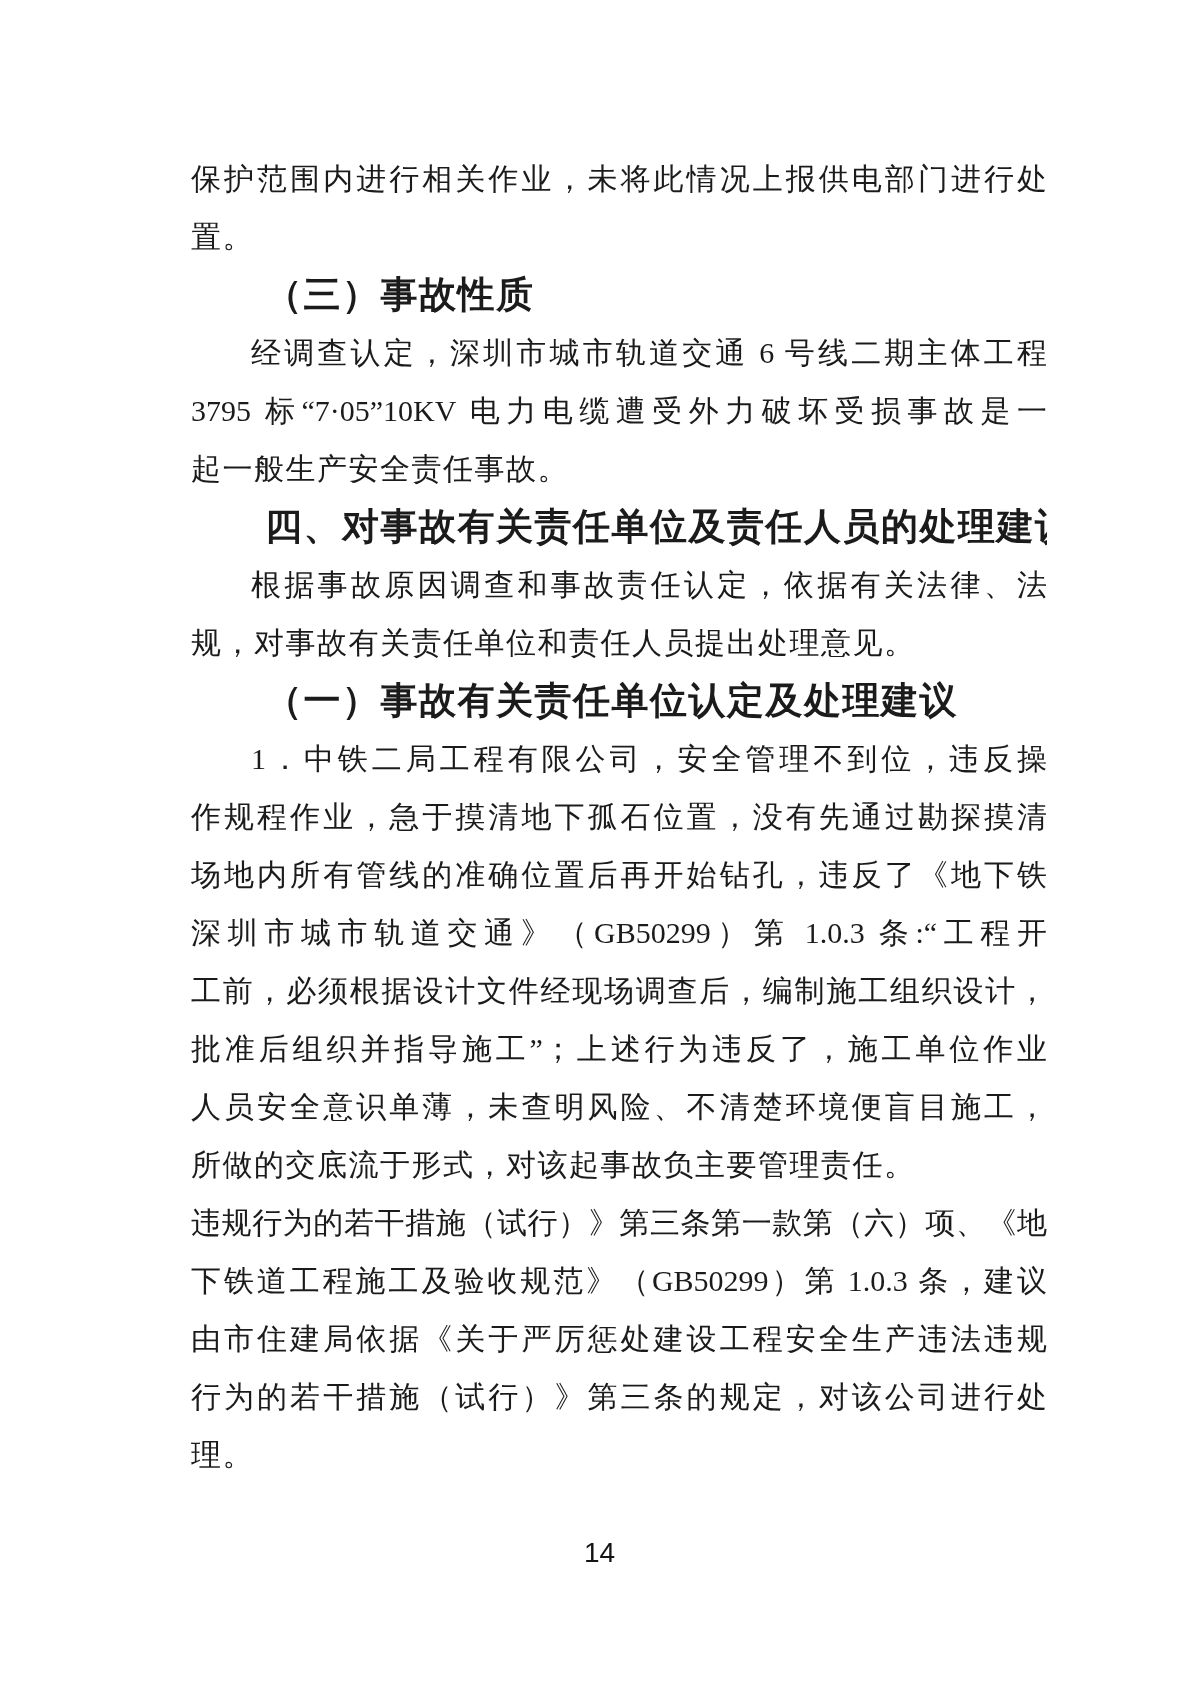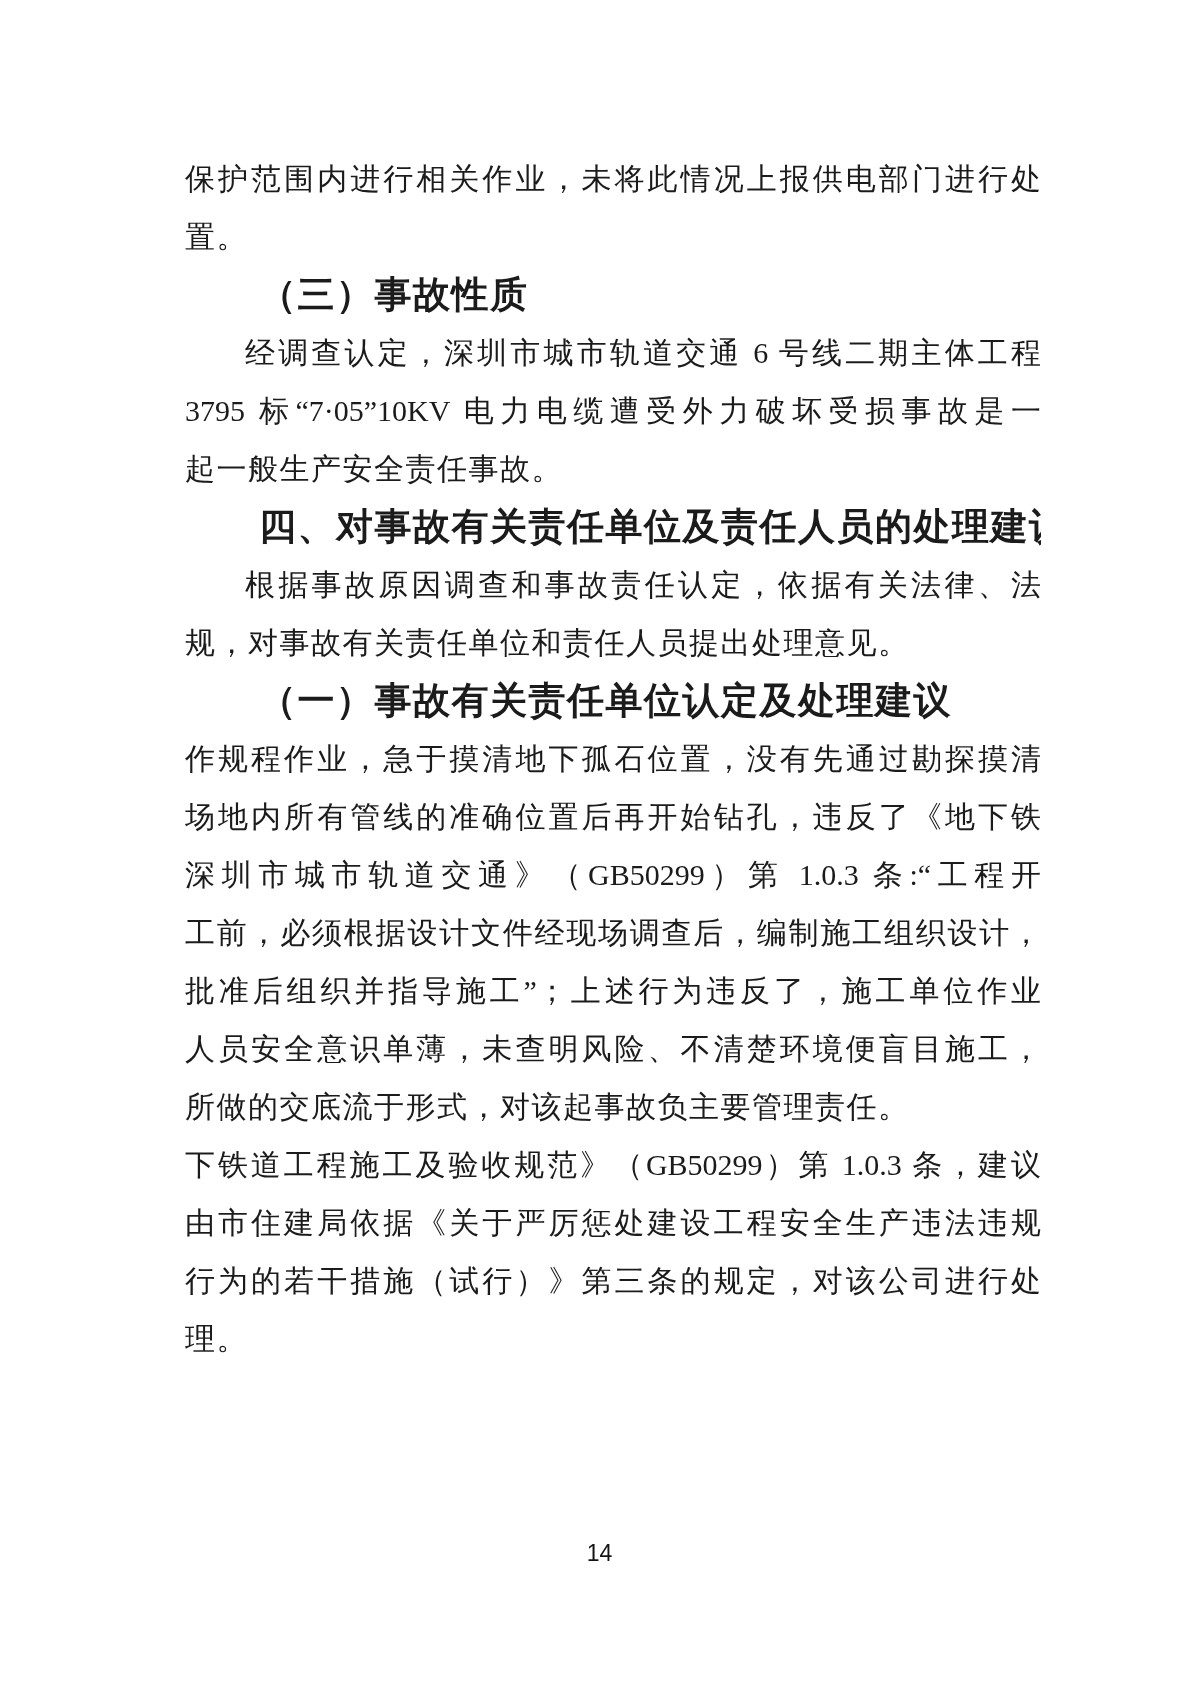--- a/index.html
+++ b/index.html
@@ -10,21 +10,21 @@
   body {
     width: 1199px;
     height: 1696px;
     position: relative;
     overflow: hidden;
     color: #1b1b1b;
     font-family: "Liberation Serif", "DejaVu Serif", serif;
   }
   .page {
     position: absolute;
-    left: 185px;
+    left: 191px;
     top: 150px;
     width: 856px;
   }
   .line {
     height: 58px;
     line-height: 58px;
     font-size: 30px;
     white-space: nowrap;
     overflow: hidden;
   }
@@ -44,46 +44,48 @@
     font-weight: bold;
     font-size: 37px;
     letter-spacing: 2px;
   }
   .page-number {
     position: absolute;
     top: 1538px;
     left: 0;
     width: 1199px;
     text-align: center;
-    font-size: 23px;
+    font-size: 28px;
     line-height: 30px;
     font-family: "Liberation Sans", "DejaVu Sans", sans-serif;
     color: #141414;
   }
 </style>
 </head>
 <body>
 
 <div class="page">
   <div class="line fill">保护范围内进行相关作业，未将此情况上报供电部门进行处</div>
   <div class="line">置。</div>
   <div class="line heading indent">（三）事故性质</div>
   <div class="line fill indent">经调查认定，深圳市城市轨道交通 6 号线二期主体工程</div>
   <div class="line fill">3795 标“7·05”10KV 电力电缆遭受外力破坏受损事故是一</div>
   <div class="line">起一般生产安全责任事故。</div>
   <div class="line heading indent">四、对事故有关责任单位及责任人员的处理建议</div>
   <div class="line fill indent">根据事故原因调查和事故责任认定，依据有关法律、法</div>
   <div class="line">规，对事故有关责任单位和责任人员提出处理意见。</div>
   <div class="line heading indent">（一）事故有关责任单位认定及处理建议</div>
+  <div class="line fill indent">1．中铁二局工程有限公司，安全管理不到位，违反操</div>
   <div class="line fill">作规程作业，急于摸清地下孤石位置，没有先通过勘探摸清</div>
   <div class="line fill">场地内所有管线的准确位置后再开始钻孔，违反了《地下铁</div>
   <div class="line fill">深圳市城市轨道交通》（GB50299）第 1.0.3 条:“工程开</div>
   <div class="line fill">工前，必须根据设计文件经现场调查后，编制施工组织设计，</div>
   <div class="line fill">批准后组织并指导施工”；上述行为违反了，施工单位作业</div>
   <div class="line fill">人员安全意识单薄，未查明风险、不清楚环境便盲目施工，</div>
   <div class="line">所做的交底流于形式，对该起事故负主要管理责任。</div>
+  <div class="line fill">违规行为的若干措施（试行）》第三条第一款第（六）项、《地</div>
   <div class="line fill">下铁道工程施工及验收规范》（GB50299）第 1.0.3 条，建议</div>
   <div class="line fill">由市住建局依据《关于严厉惩处建设工程安全生产违法违规</div>
   <div class="line fill">行为的若干措施（试行）》第三条的规定，对该公司进行处</div>
   <div class="line">理。</div>
 </div>
 
 <div class="page-number">14</div>
 
 </body></html>

